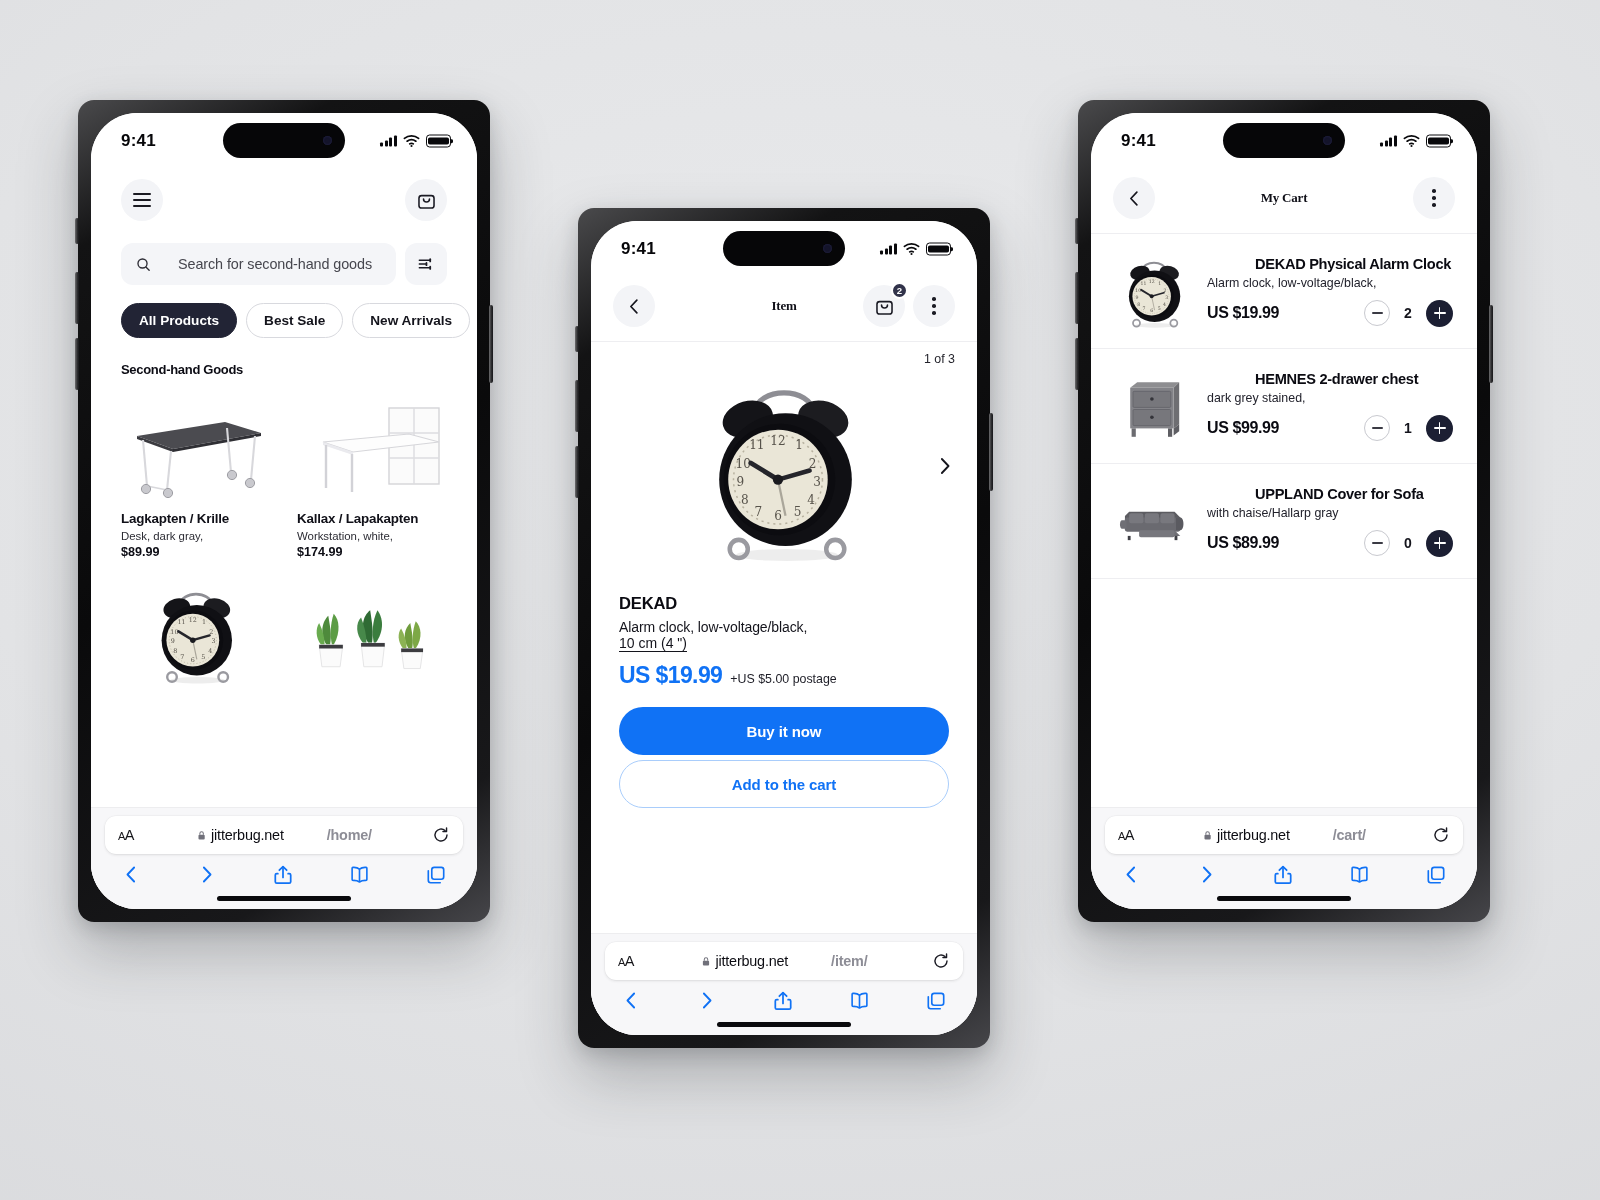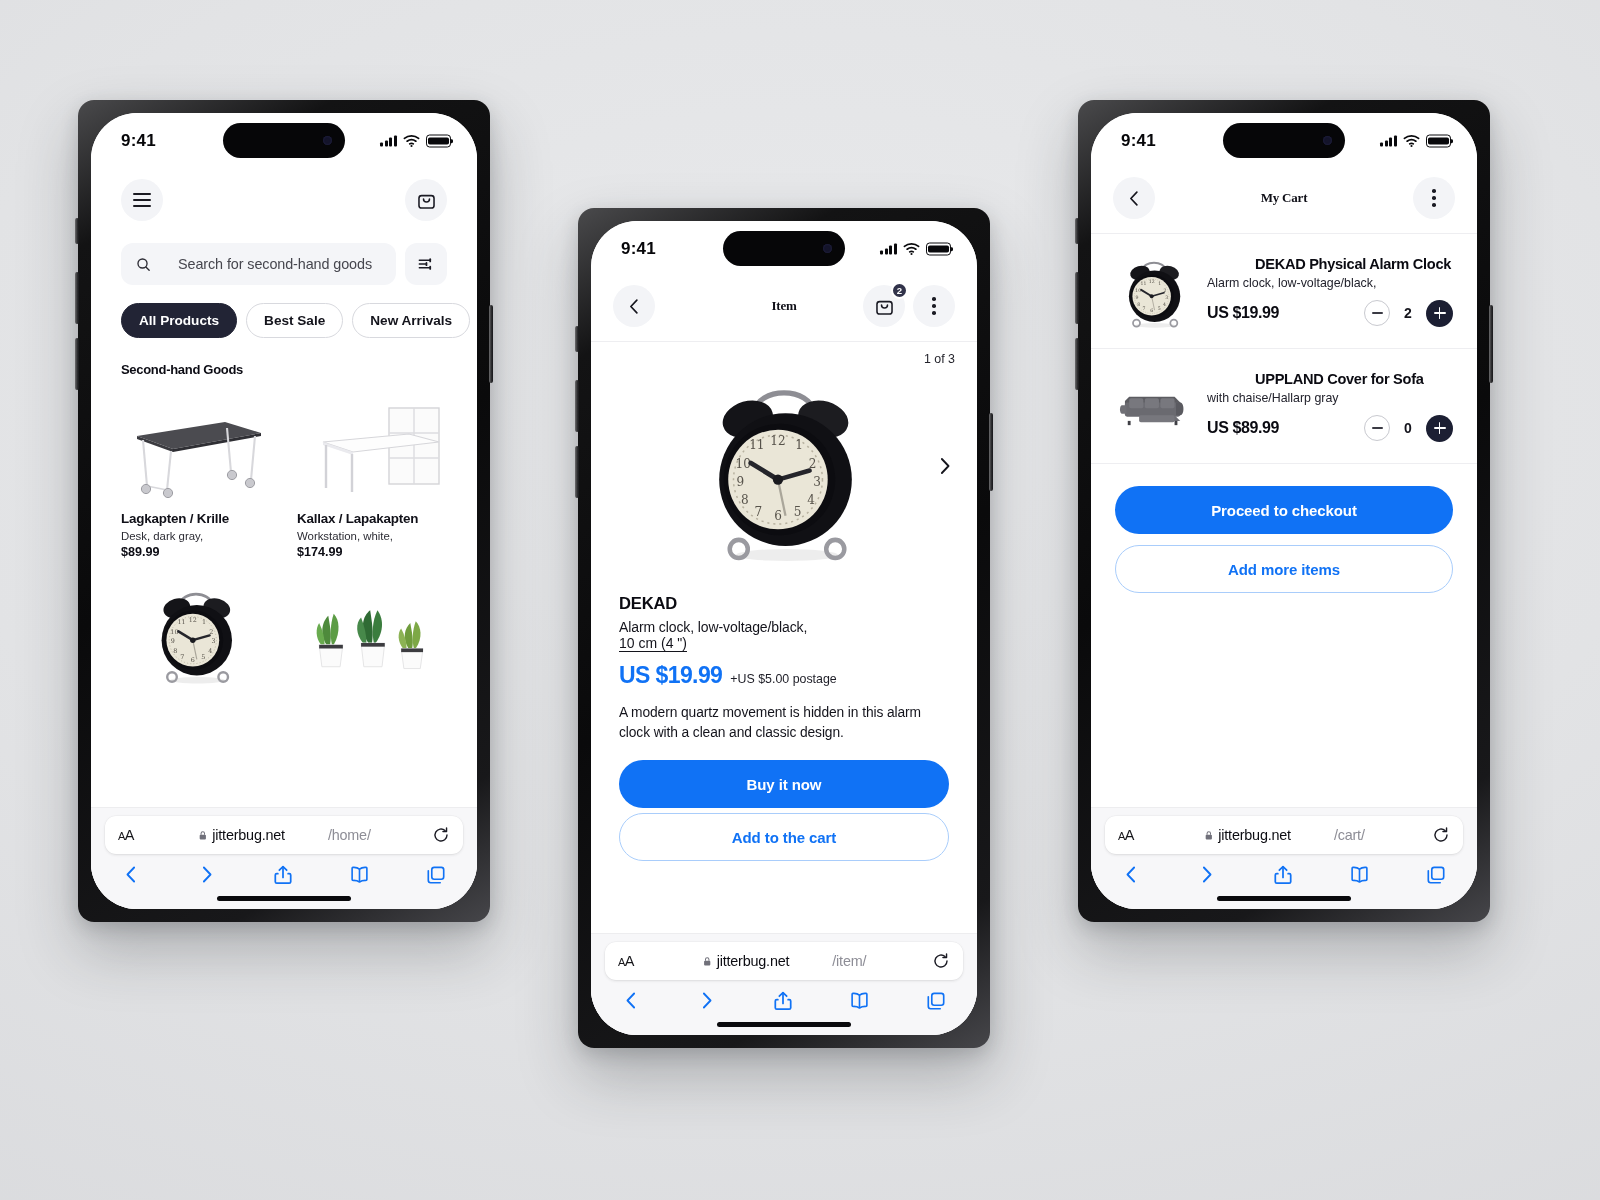--- a/index.html
+++ b/index.html
@@ -290,21 +290,21 @@
     box-shadow: 0 1px 3px rgba(0,0,0,.1), 0 0 0 .4px rgba(0,0,0,.04);
   }
   .urlbar .aa { font-size: 14.5px; color:#16161a; font-weight:500; letter-spacing:-.5px; }
   .urlbar .aa small { font-size: 11px; }
   .urlbar .urltext {
     position:absolute; left:50%; transform:translateX(-50%);
     display:flex; align-items:center; gap:4px;
     font-size: 14.4px; letter-spacing:-.2px;
   }
   .urlbar .urltext .host { color:#0c0c12; font-weight:400; }
-  .urlbar .urltext .path { color:#8d8d96; font-weight:400;margin-left:39px; }
+  .urlbar .urltext .path { color:#8d8d96; font-weight:700;margin-left:39px; }
   .urlbar .reload { margin-left:auto; }
   .toolbar {
     display:flex; align-items:center; justify-content:space-between;
     padding: 9px 16px 8px 16px;
   }
   .home-indicator {
     width: 134px; height: 5px; border-radius: 3px;
     background:#0a0a0d; margin: 2px auto 8px auto;
   }
   svg { display:block; }
@@ -715,21 +715,20 @@
         </div>
 
         <div class="detail">
           <div class="brand">DEKAD</div>
           <div class="subtitle">Alarm clock, low-voltage/black,</div>
           <div class="dim">10 cm (4 ")</div>
           <div class="pricerow">
             <span class="price">US $19.99</span>
             <span class="postage">+US $5.00 postage</span>
           </div>
-          <div class="blurb">A modern quartz movement is hidden in this alarm clock with a clean and classic design.</div>
         </div>
 
         <div class="actions">
           <button class="btn-primary">Buy it now</button>
           <button class="btn-secondary">Add to the cart</button>
         </div>
       </div>
 
       <div class="safari">
         <div class="urlbar">
@@ -850,20 +849,44 @@
                   <span class="qty">2</span>
                   <button class="step-plus">
                       <i></i>
                       <b></b>
                     </button>
                 </span>
               </div>
             </div>
           </div>
 
+          <div class="cart-row">
+            <div class="cart-thumb">
+              <svg width="70" height="70" viewBox="0 0 100 100">
+                  <use href="#art-chest"></use>
+                </svg>
+            </div>
+            <div class="cart-info">
+              <div class="t">HEMNES 2-drawer chest</div>
+              <div class="d">dark grey stained,</div>
+              <div class="cart-bottom">
+                <span class="p">US $99.99</span>
+                <span class="stepper">
+                  <button class="step-minus">
+                      <i></i>
+                    </button>
+                  <span class="qty">1</span>
+                  <button class="step-plus">
+                      <i></i>
+                      <b></b>
+                    </button>
+                </span>
+              </div>
+            </div>
+          </div>
 
           <div class="cart-row">
             <div class="cart-thumb">
               <svg width="78" height="50" viewBox="0 0 110 70">
                   <use href="#art-sofa"></use>
                 </svg>
             </div>
             <div class="cart-info">
               <div class="t">UPPLAND Cover for Sofa</div>
               <div class="d">with chaise/Hallarp gray</div>
@@ -878,24 +901,20 @@
                       <i></i>
                       <b></b>
                     </button>
                 </span>
               </div>
             </div>
           </div>
 
         </div>
 
-        <div class="cart-actions">
-          <button class="btn-primary">Proceed to checkout</button>
-          <button class="btn-secondary">Add more items</button>
-        </div>
       </div>
 
       <div class="safari">
         <div class="urlbar">
           <span class="aa"><small>A</small>A</span>
           <span class="urltext">
             <svg width="11" height="11" viewBox="0 0 24 24" style="color:#70707a">
                 <use href="#ic-lock"></use>
               </svg>
             <span class="host">jitterbug.net</span>

